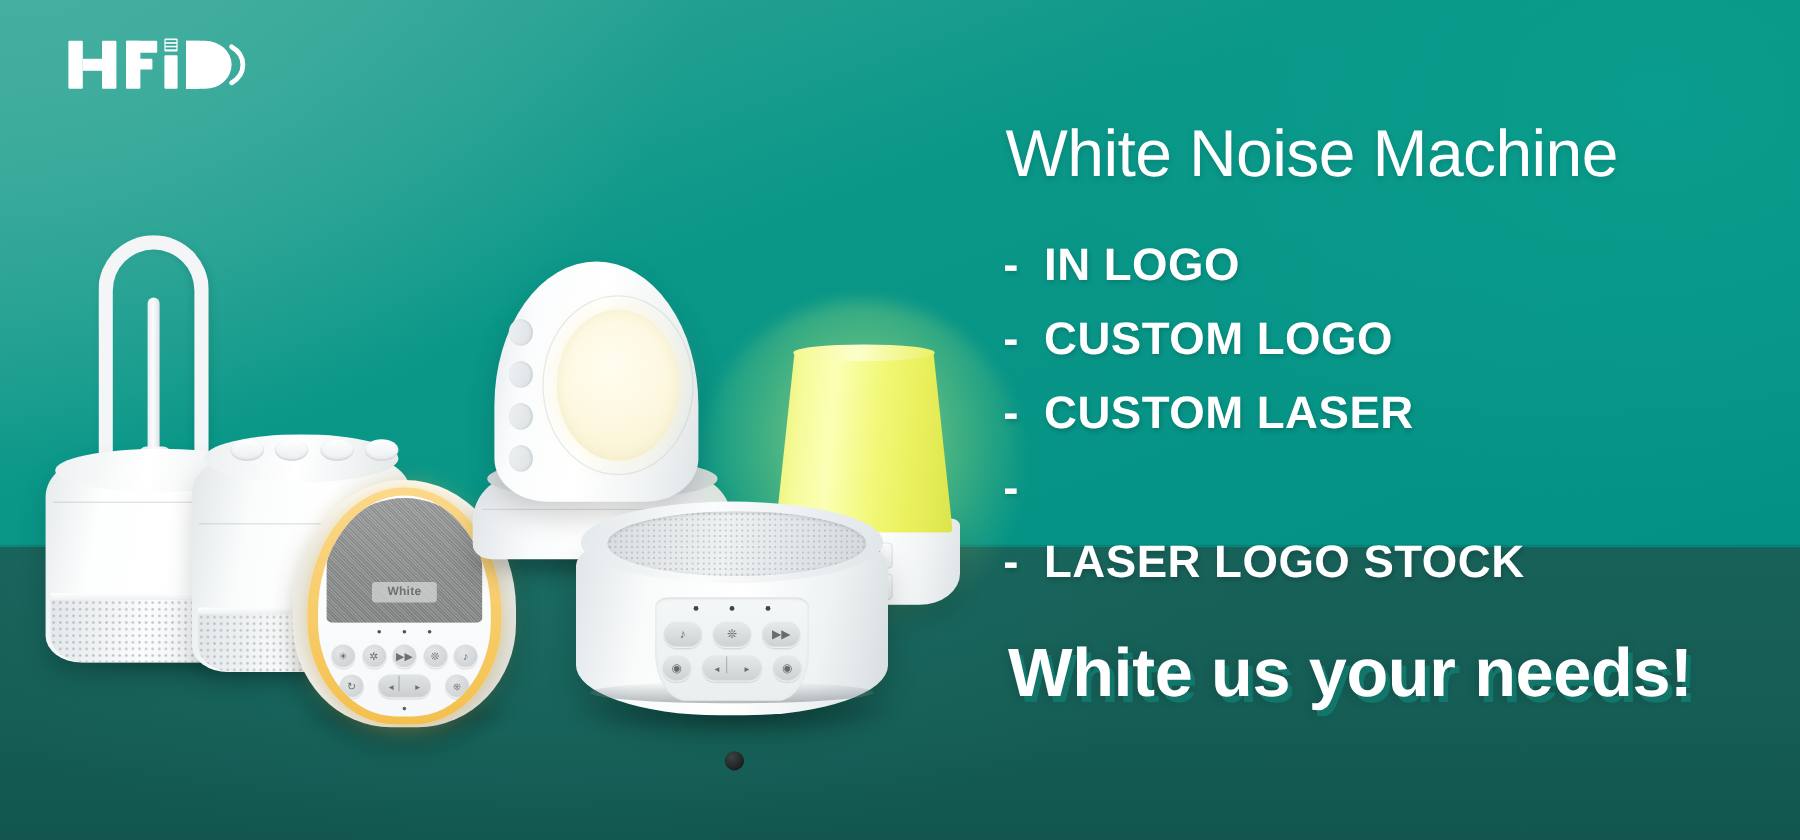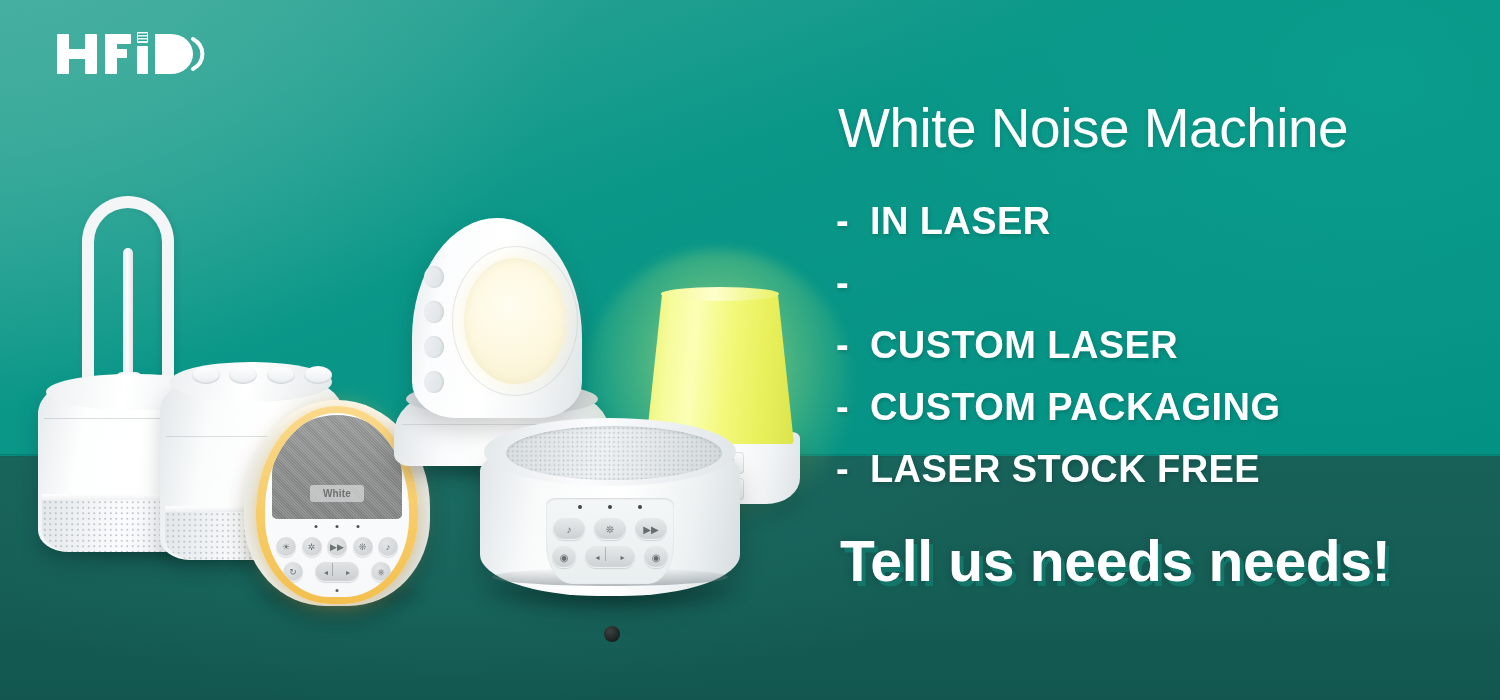--- a/index.html
+++ b/index.html
@@ -509,34 +509,34 @@
     <div class="top">
       <div class="grille"></div>
     </div>
   </div>
 
   <div class="headline">White Noise Machine</div>
 
   <div class="bullets">
     <div class="bullet">
       <span class="dash">-</span>
-      <span>IN LASER</span>
+      <span>IN LOGO</span>
     </div>
     <div class="bullet">
       <span class="dash">-</span>
+      <span>CUSTOM LOGO</span>
     </div>
     <div class="bullet">
       <span class="dash">-</span>
       <span>CUSTOM LASER</span>
     </div>
     <div class="bullet">
       <span class="dash">-</span>
-      <span>CUSTOM PACKAGING</span>
     </div>
     <div class="bullet">
       <span class="dash">-</span>
-      <span>LASER STOCK FREE</span>
-    </div>
-  </div>
-
-  <div class="tagline">Tell us needs needs!</div>
+      <span>LASER LOGO STOCK</span>
+    </div>
+  </div>
+
+  <div class="tagline">White us your needs!</div>
 
 </div>
 
 </body></html>

